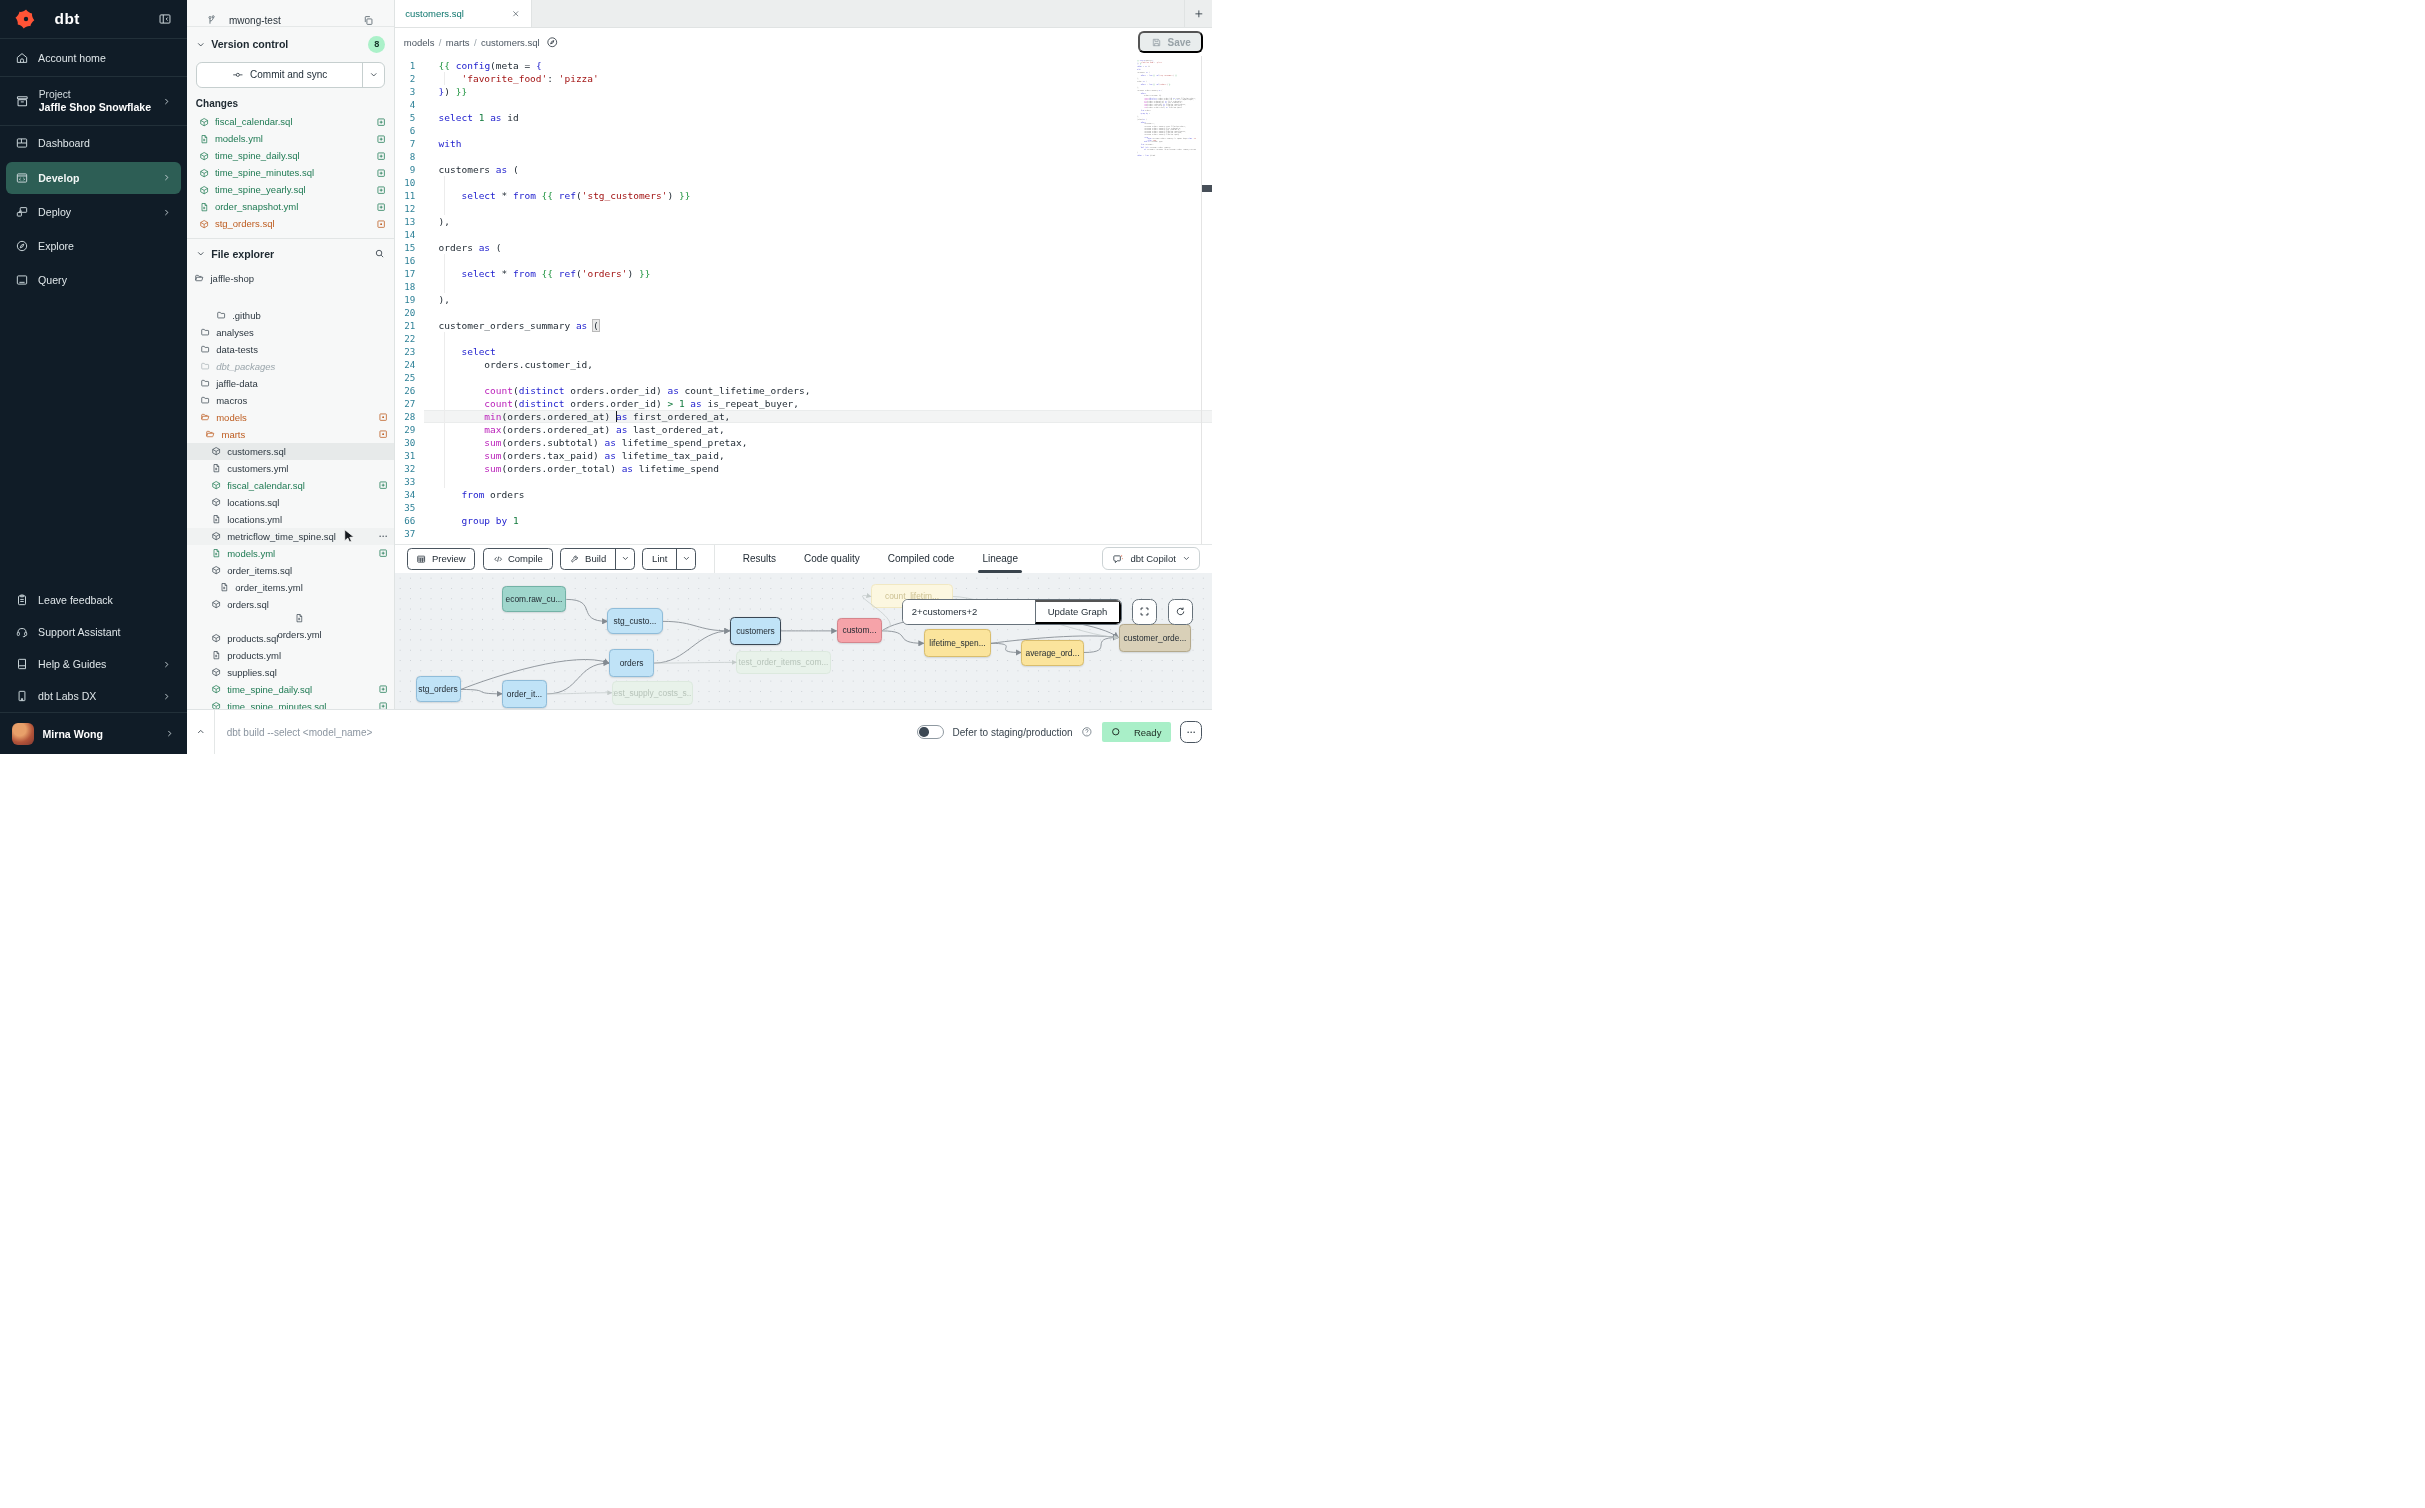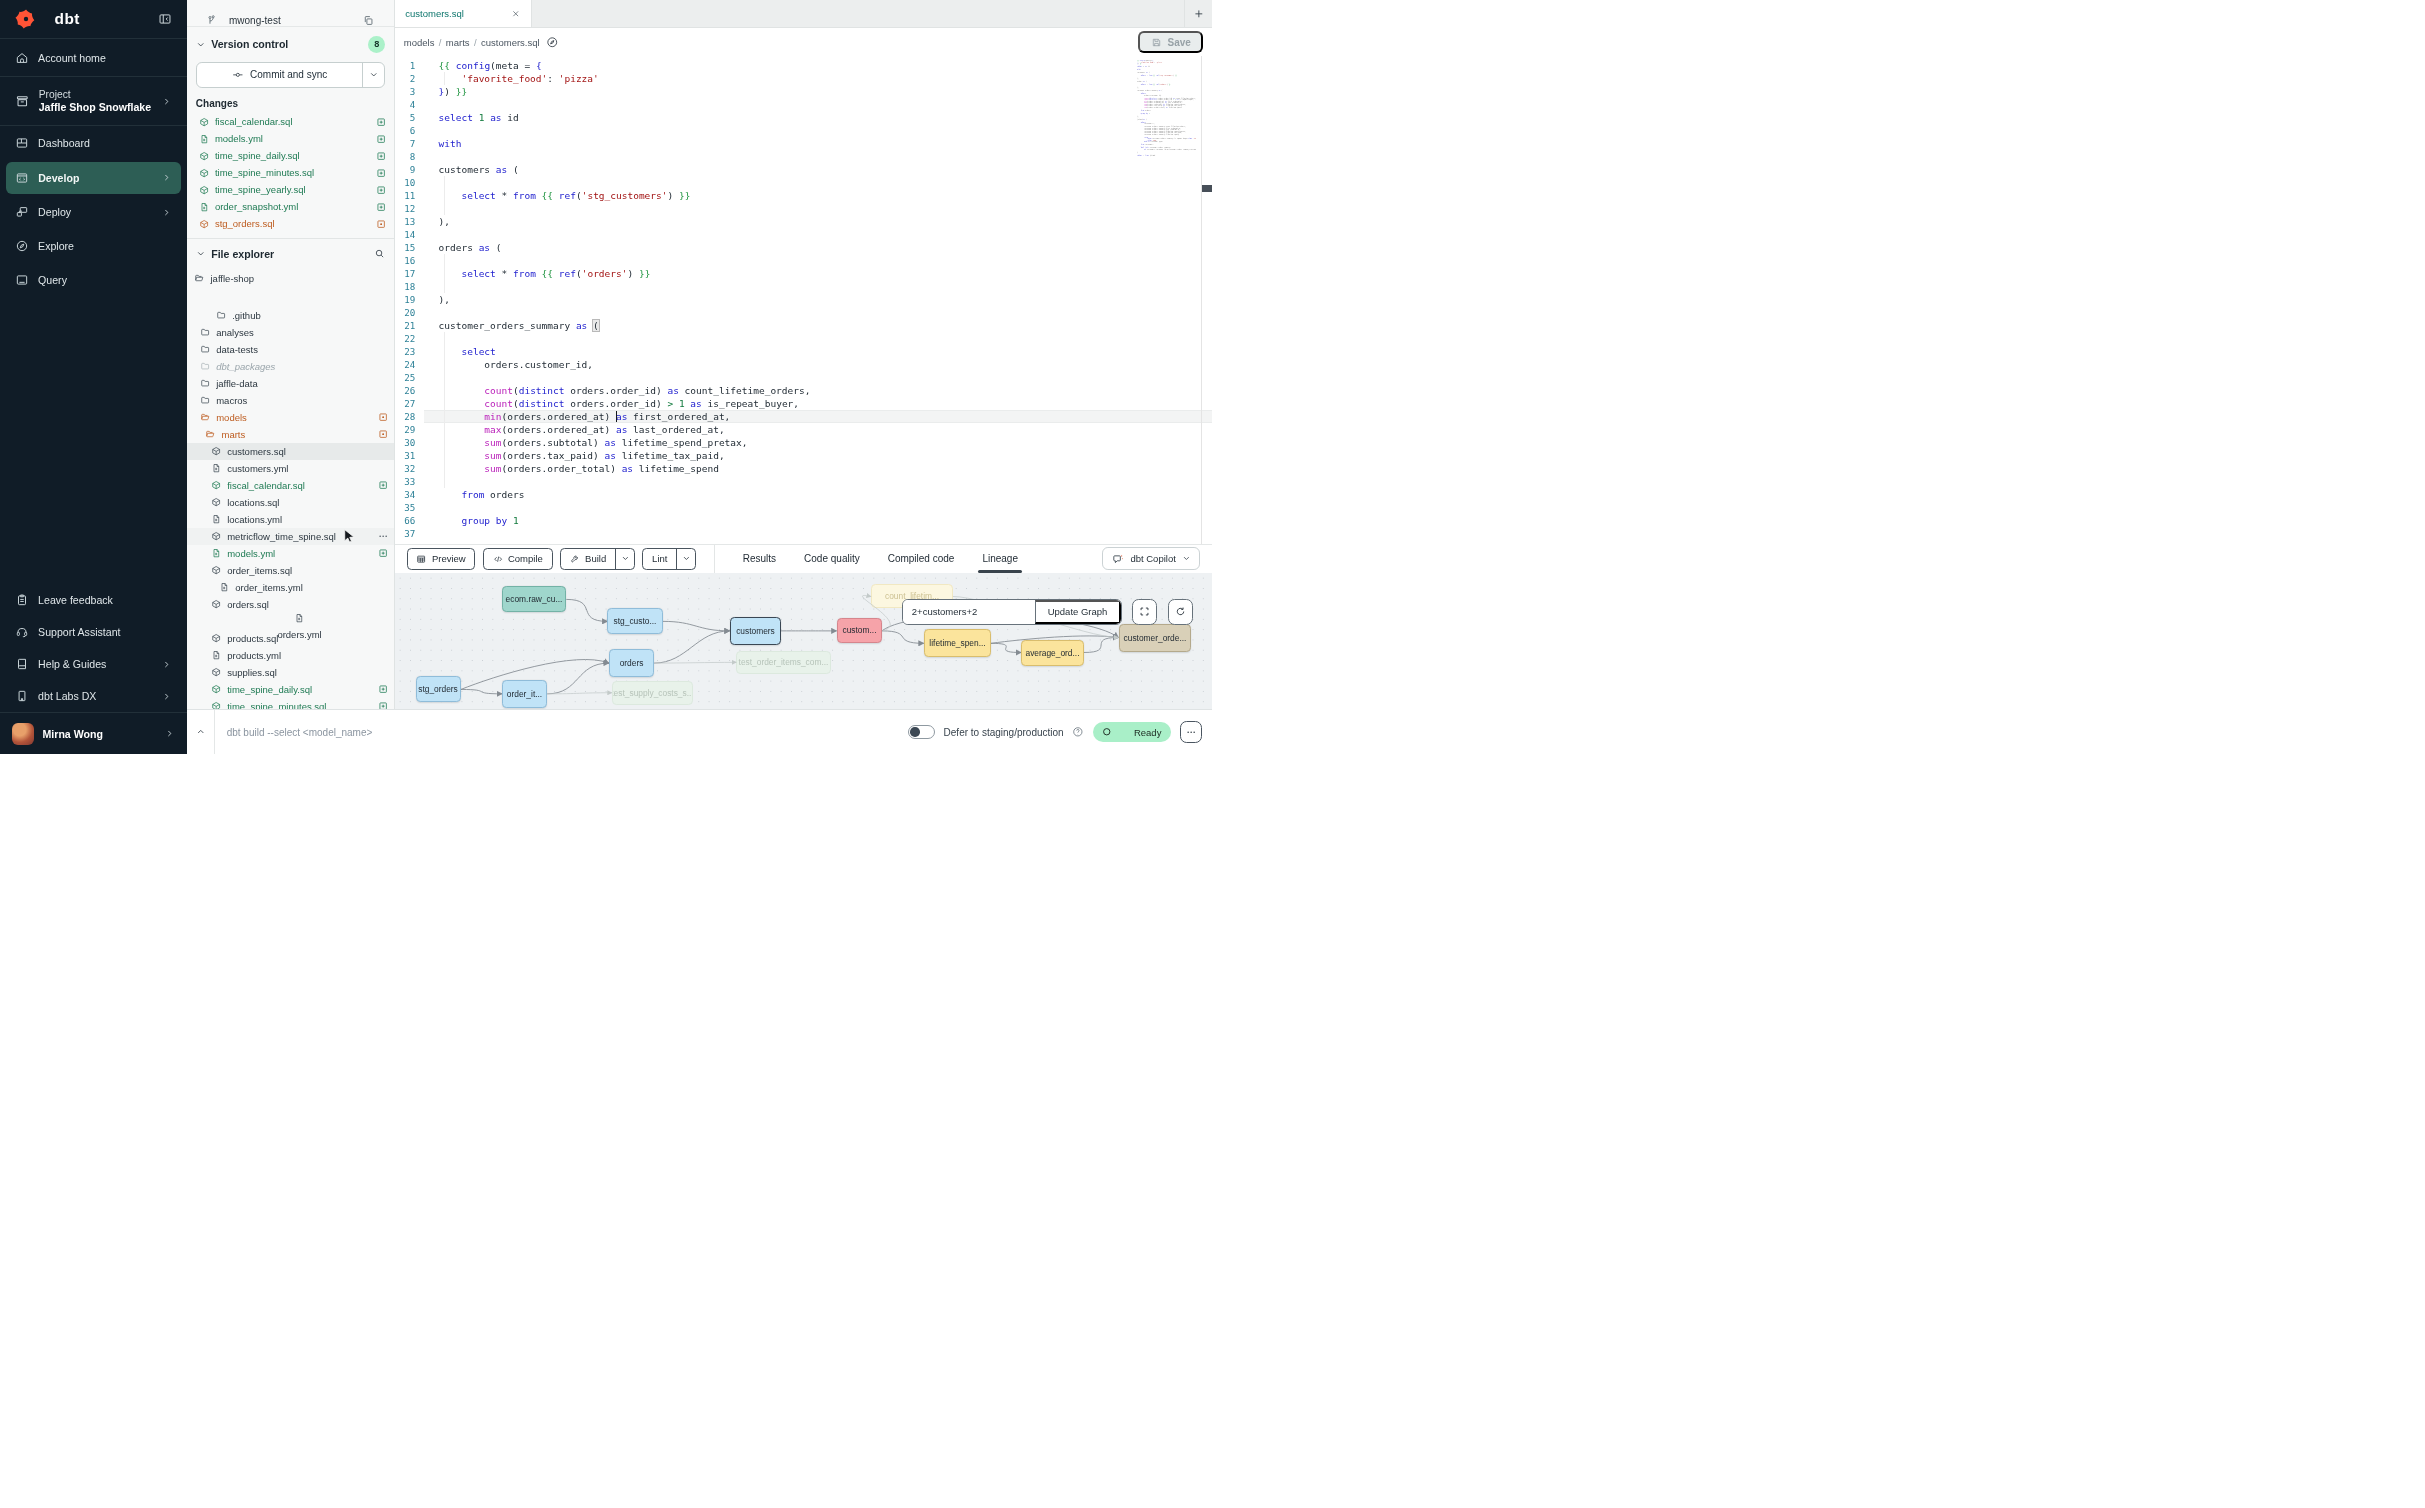--- a/index.html
+++ b/index.html
@@ -155,21 +155,21 @@
   .statusbar{grid-area:2/2/3/4;background:#fff;border-top:0.7px solid #dfe3e4;display:flex;align-items:center}
   .sb-collapse{width:28px;height:100%;border-right:0.7px solid #e4e7e7;display:flex;align-items:center;justify-content:center;cursor:pointer}
   .sb-collapse .ic{width:9.5px;height:9.5px;color:#39434c}
   .cmd{flex:1;height:100%;border:none;outline:none;padding:0 11.7px;font-size:10px;color:#2c3740;font-family:"Liberation Sans",sans-serif}
   .cmd::placeholder{color:#8b95a0}
   .sb-right{display:flex;align-items:center;gap:8.8px;padding-right:10.3px}
   .toggle{width:27px;height:14.6px;border:1.1px solid #8f99a1;border-radius:8px;position:relative;background:#fff;cursor:pointer;flex:none}
   .knob{position:absolute;left:1.5px;top:1.3px;width:9.5px;height:9.5px;border-radius:50%;background:#3c4854}
   .defer-label{font-size:10px;color:#38434d;font-weight:500}
   .help{width:11.7px;height:11.7px;color:#6b7680;cursor:pointer}
-  .ready{height:20.5px;border-radius:10px;background:#a9efc8;display:flex;align-items:center;gap:22px;padding:0 9.5px;
+  .ready{height:20.5px;border-radius:2px;background:#a9efc8;display:flex;align-items:center;gap:13px;padding:0 9.5px;
     font-size:9.5px;font-weight:500;color:#1c2b22}
   .ready .ic{width:9.5px;height:9.5px;color:#1c2b22}
   .dots-btn{width:22px;height:22px;border:1.1px solid #4a5560;border-radius:6.6px;background:#fff;display:flex;
     align-items:center;justify-content:center;cursor:pointer}
   .dots-btn .ic{width:10.3px;height:10.3px;color:#1f2a33}
 
   .mouse{position:absolute;left:344px;top:529px;z-index:99;pointer-events:none}
 </style>
 </head>
 <body>
@@ -1128,21 +1128,21 @@
           <path d="M665 79 C710 79,677 96,722 96" class="edge" marker-end="url(#arr)"></path>
           <path d="M665 79 C710 45,943 54,988 88" class="edge" marker-end="url(#arr)"></path>
           <path d="M665 79 C710 69,605 22,650 32" class="edge faint" marker-end="url(#arrf)"></path>
           <path d="M814 96 C859 96,810 108.5,855 108.5" class="edge" marker-end="url(#arr)"></path>
           <path d="M814 96 C859 90,943 82,988 88" class="edge" marker-end="url(#arr)"></path>
           <path d="M941 108.5 C986 108.5,943 88,988 88" class="edge" marker-end="url(#arr)"></path>
           <path d="M762 32 C807 32,943 88,988 88" class="edge faint" marker-end="url(#arrf)"></path>
         </svg>
       <div id="lineage-nodes">
           <div class="nd source" style="left: 107px; top: 13px; width: 64px; height: 26px;">ecom.raw_cu...</div>
-          <div class="nd model" style="left: 212px; top: 35px; width: 56px; height: 26px;">stg_custo...</div>
+          <div class="nd model" style="left: 212px; top: 35px; width: 56px; height: 26px; border-radius: 6px;">stg_custo...</div>
           <div class="nd model selected" style="left: 335px; top: 44px; width: 51px; height: 28px;">customers</div>
           <div class="nd error" style="left: 442px; top: 45px; width: 45px; height: 25px;">custom...</div>
           <div class="nd metric" style="left: 529px; top: 56px; width: 67px; height: 28px;">lifetime_spen...</div>
           <div class="nd metric" style="left: 626px; top: 67px; width: 63px; height: 26px;">average_ord...</div>
           <div class="nd saved" style="left: 724px; top: 51px; width: 72px; height: 28px;">customer_orde...</div>
           <div class="nd model" style="left: 20.5px; top: 103px; width: 45px; height: 26px;">stg_orders</div>
           <div class="nd model" style="left: 107px; top: 107px; width: 45px; height: 28px;">order_it...</div>
           <div class="nd model" style="left: 214px; top: 76px; width: 45px; height: 28px;">orders</div>
           <div class="nd ghost" style="left: 341px; top: 78px; width: 95px; height: 23.4px;">test_order_items_com...</div>
           <div class="nd ghost" style="left: 217px; top: 108px; width: 81px; height: 24px;">test_supply_costs_s...</div>

